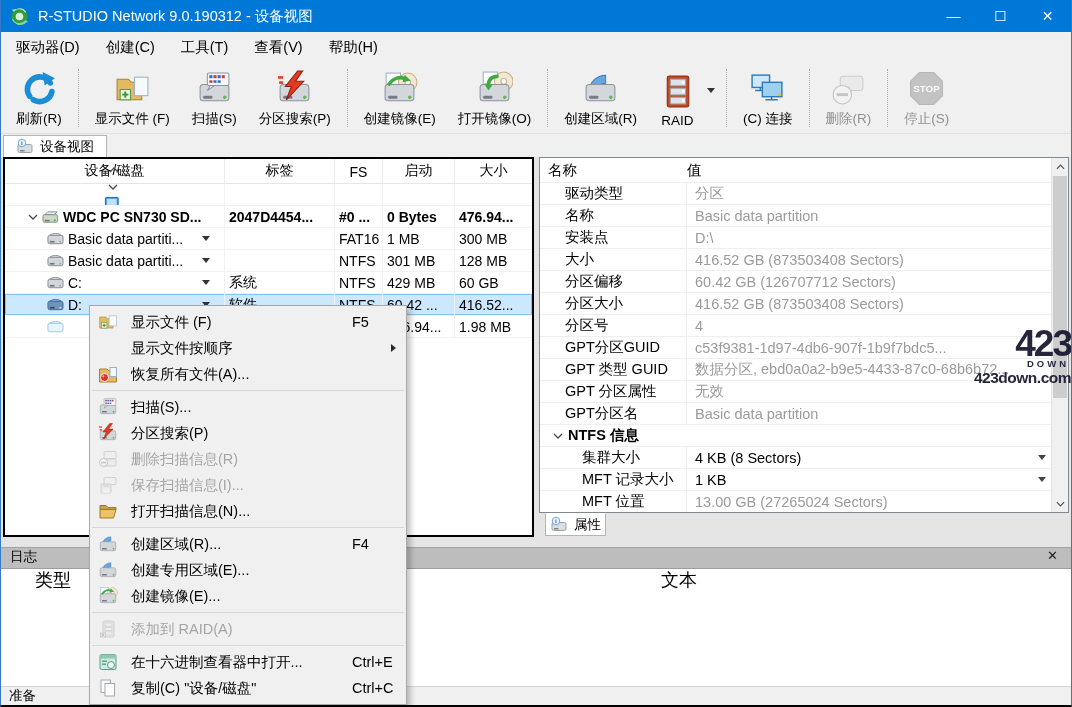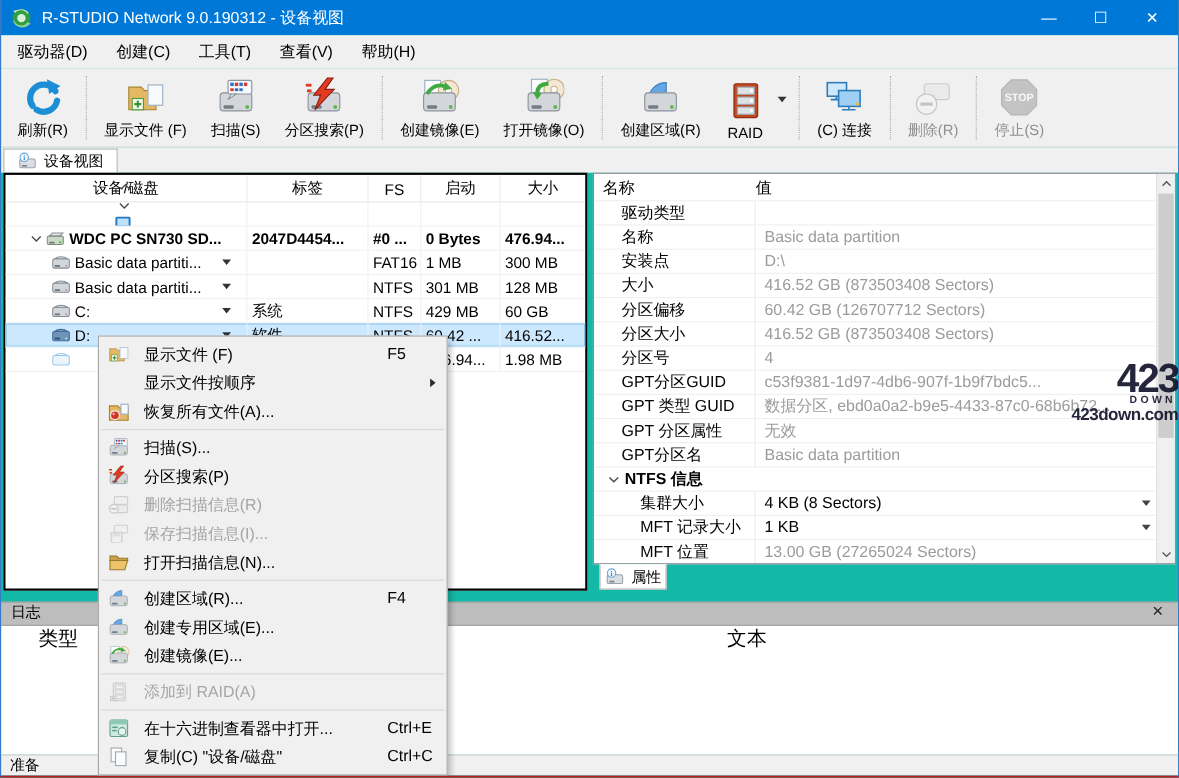--- a/index.html
+++ b/index.html
@@ -1,19 +1,19 @@
 <!DOCTYPE html>
 <html><head>
 <meta charset="utf-8">
 <style>
   html,body{margin:0;padding:0;background:#888;}
   *{box-sizing:border-box;}
-  .window{position:relative;width:1072px;height:707px;overflow:hidden;background:#14b8a6;
+  .window{position:relative;width:1072px;height:707px;overflow:hidden;background:#e5e5e5;
           font-family:"Liberation Sans","DejaVu Sans",sans-serif;color:#000;
-          border-left:1px solid #3579c8;border-right:1px solid #3579c8;border-bottom:2px solid #b91c1c;}
+          border-left:1px solid #3579c8;border-right:1px solid #3579c8;border-bottom:2px solid #000000;}
   
   .titlebar{position:absolute;left:0;top:0;width:100%;height:32px;background:#0078d7;color:#fff;
             display:flex;align-items:center;}
   .title-icon{width:19px;height:19px;margin:0 9px 0 9px;flex:0 0 19px;}
   .title-text{font-size:14.5px;}
   .win-controls{margin-left:auto;display:flex;height:100%;}
   .win-btn{width:47px;height:100%;display:flex;align-items:center;justify-content:center;font-size:14px;color:#fff;}
   
   .menubar{position:absolute;left:0;top:32px;width:100%;height:30px;background:#f0f0f0;display:flex;
            align-items:center;padding-left:2px;font-size:14.5px;}
@@ -413,20 +413,23 @@
   <div class="props-panel">
     <div class="props-header">
       <span class="ph-name">名称</span>
       <span>值</span>
     </div>
     <div id="prop-rows">
         <div class="prop-row">
           <div class="prop-name">
             <span>驱动类型</span>
           </div>
+          <div class="prop-value">
+            <span>分区</span>
+          </div>
         </div>
         <div class="prop-row">
           <div class="prop-name">
             <span>名称</span>
           </div>
           <div class="prop-value">
             <span>Basic data partition</span>
           </div>
         </div>
         <div class="prop-row">

